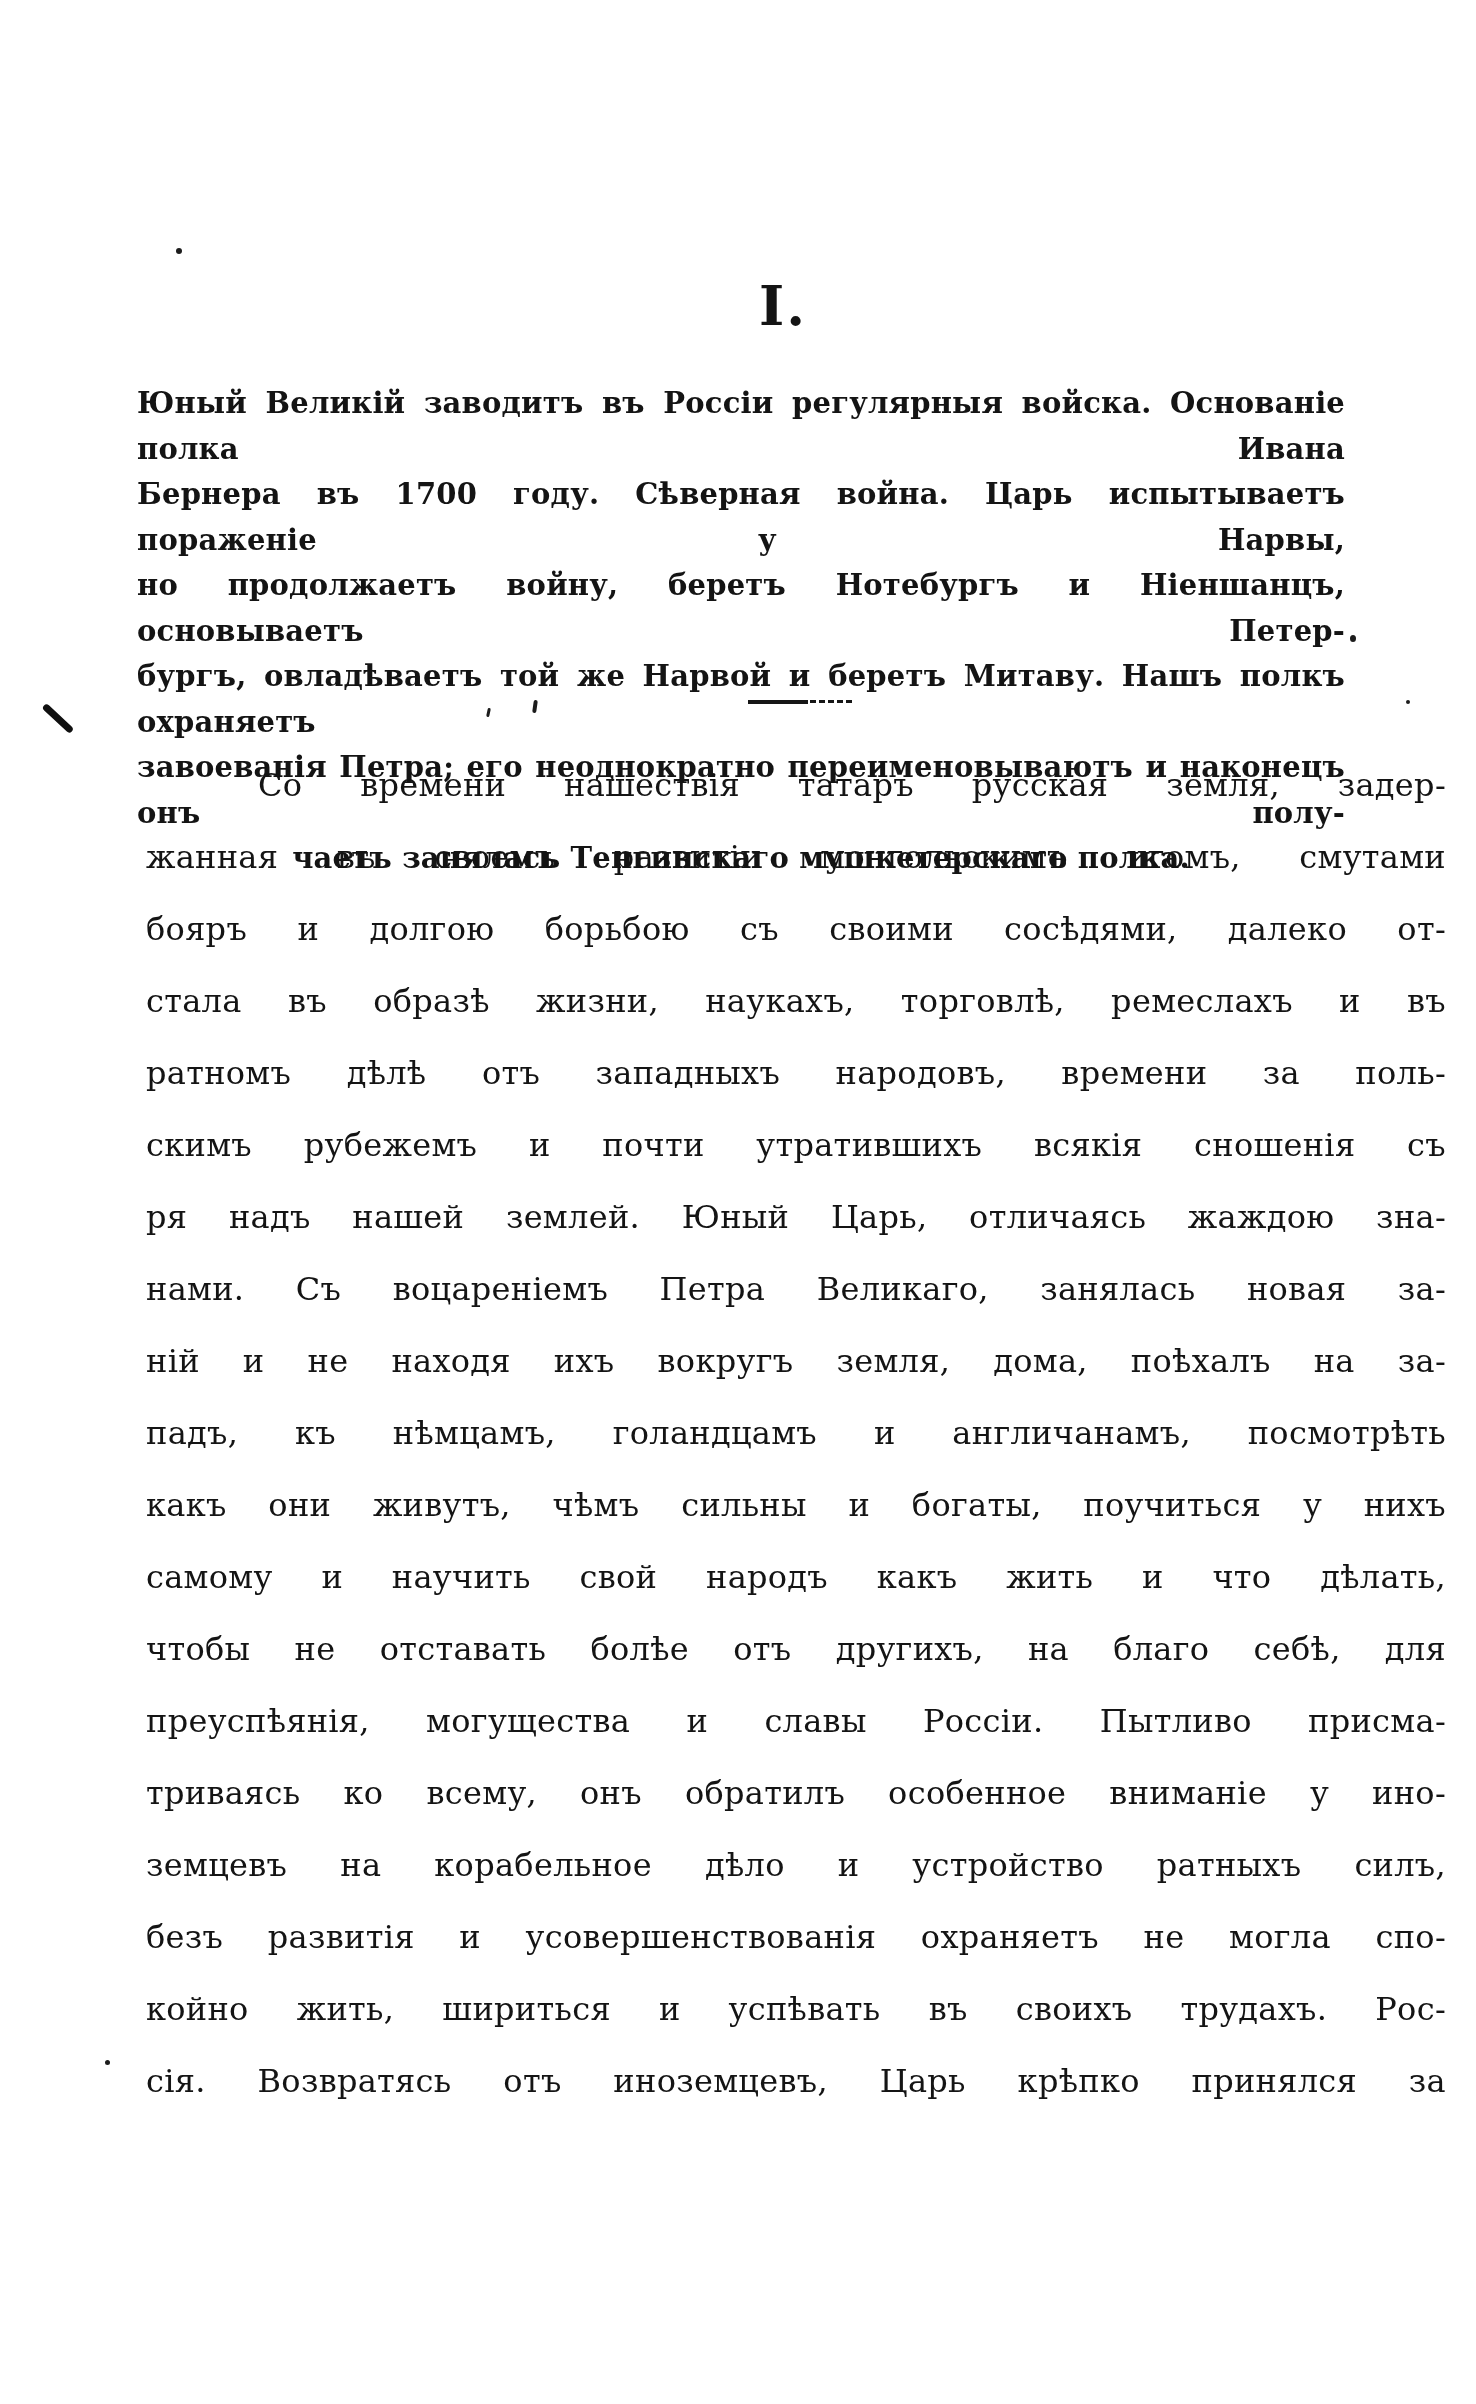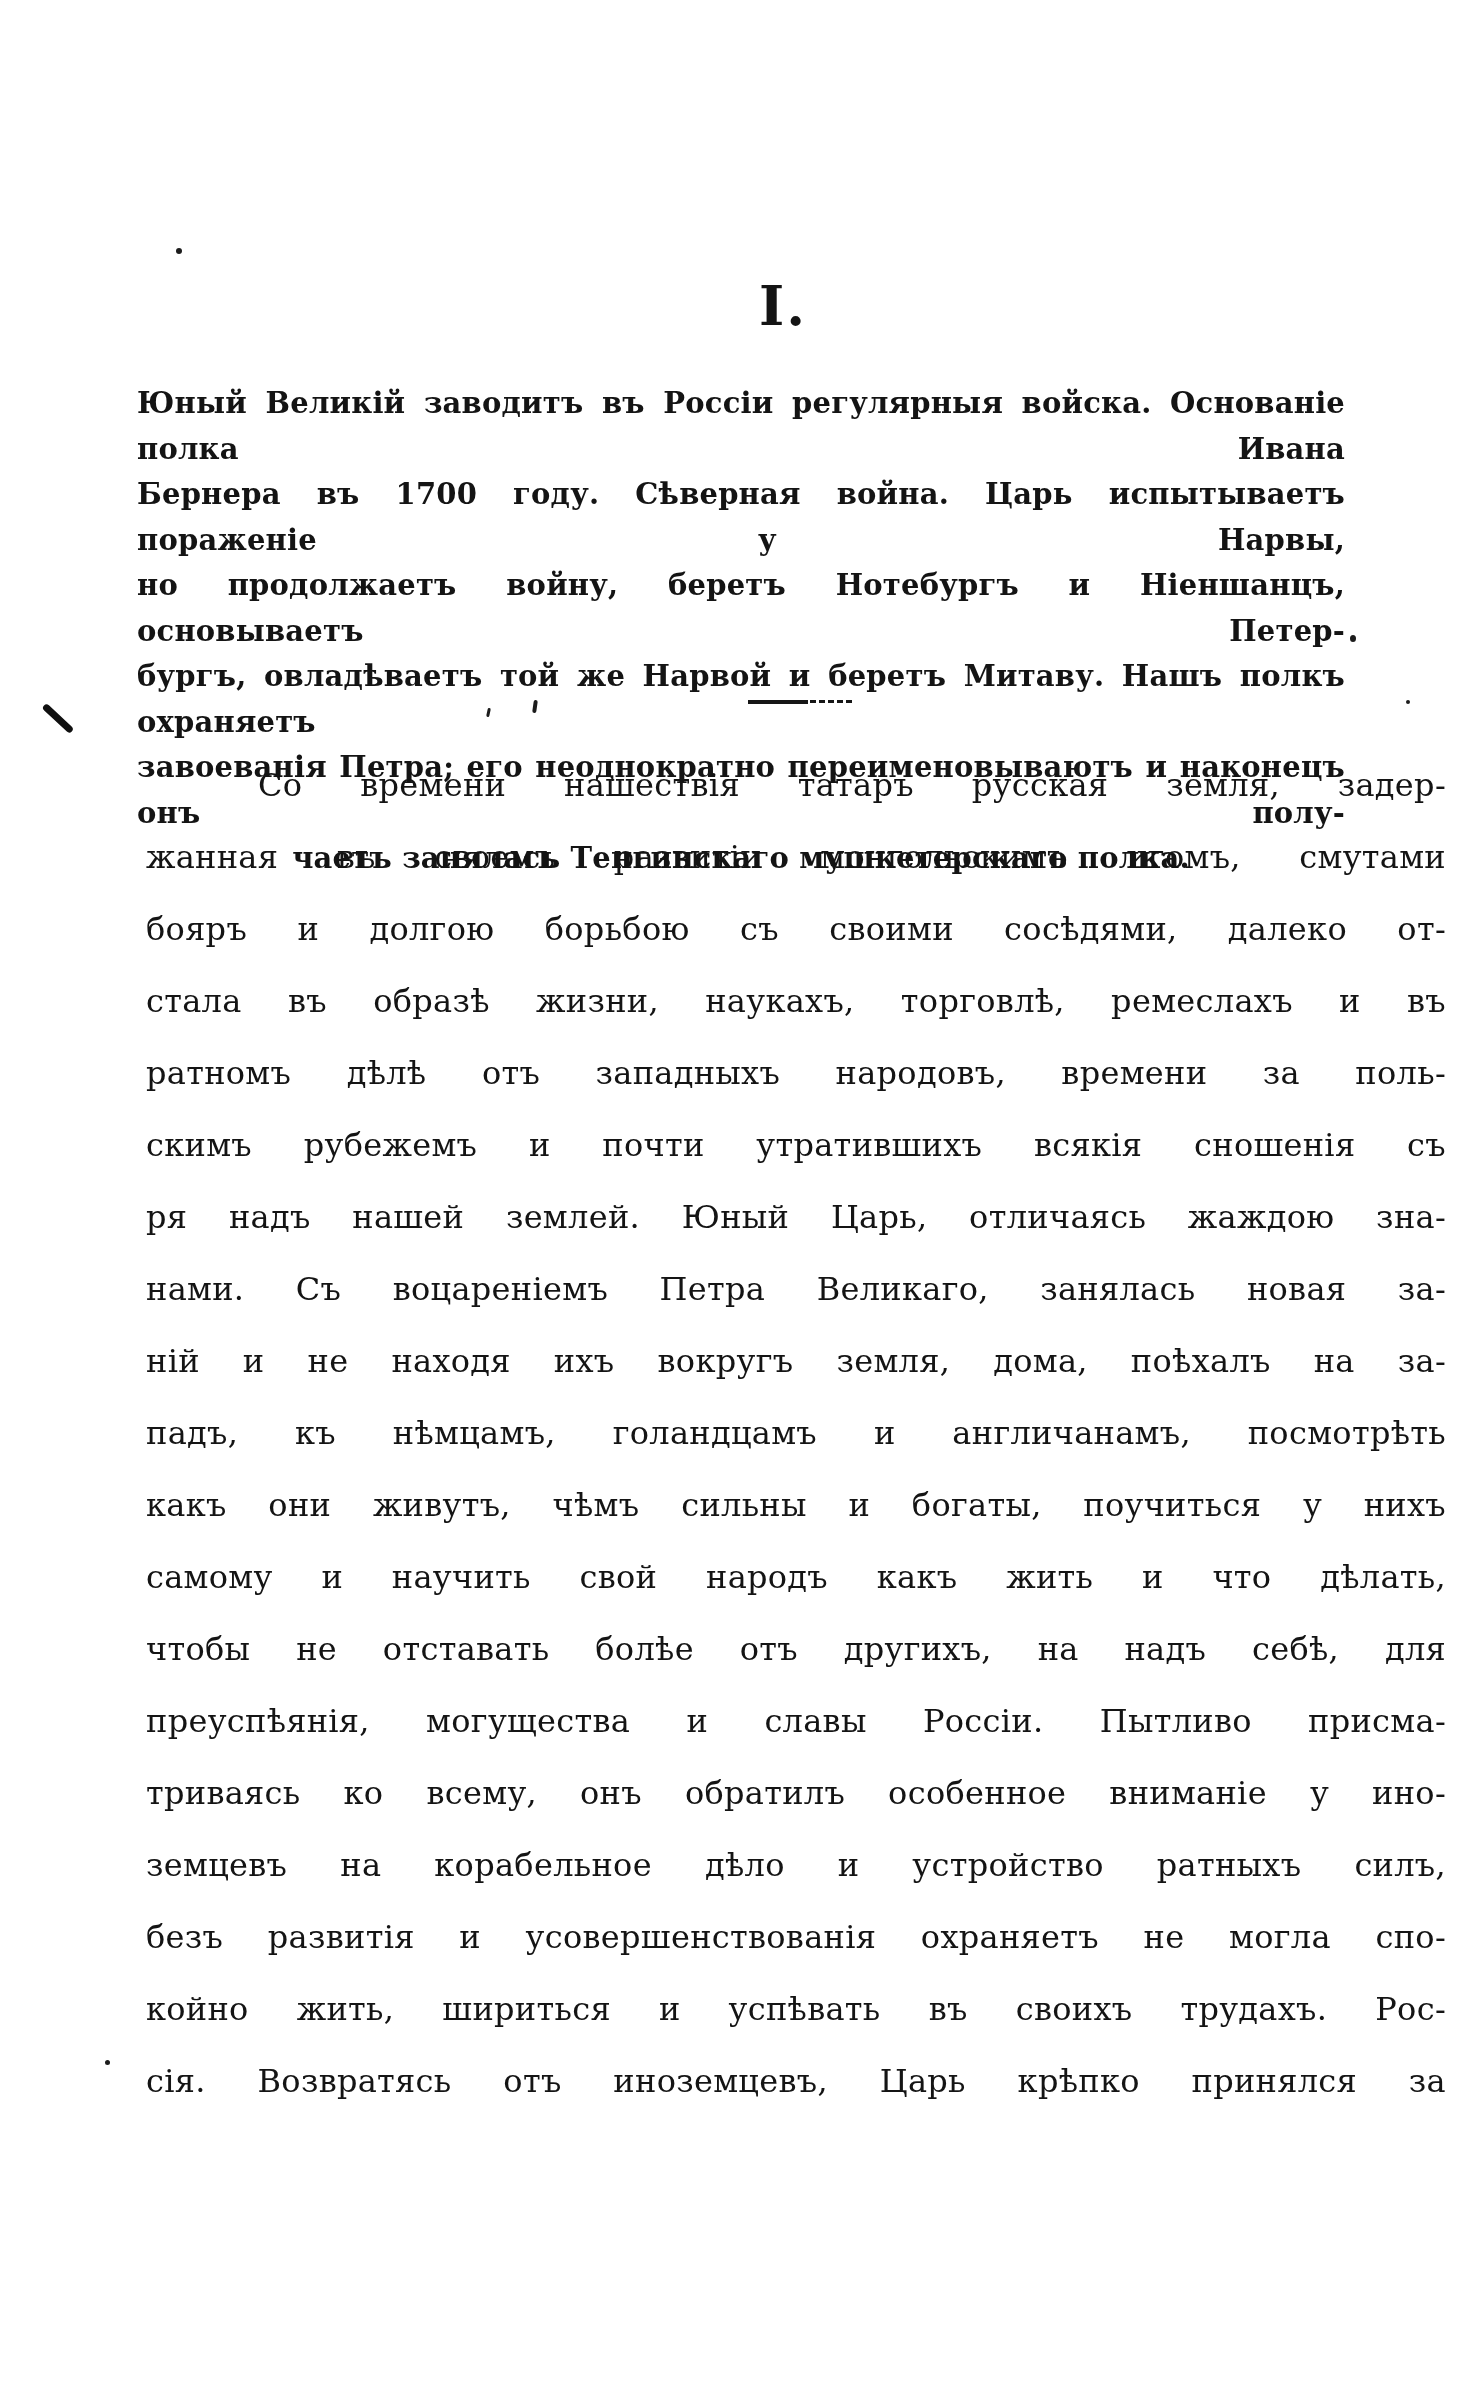--- a/index.html
+++ b/index.html
@@ -96,21 +96,21 @@
     <div class="b-line">бояръ и долгою борьбою съ своими сосѣдями, далеко от-</div>
     <div class="b-line">стала въ образѣ жизни, наукахъ, торговлѣ, ремеслахъ и въ</div>
     <div class="b-line">ратномъ дѣлѣ отъ западныхъ народовъ, времени за поль-</div>
     <div class="b-line">скимъ рубежемъ и почти утратившихъ всякія сношенія съ</div>
     <div class="b-line">ря надъ нашей землей. Юный Царь, отличаясь жаждою зна-</div>
     <div class="b-line">нами. Съ воцареніемъ Петра Великаго, занялась новая за-</div>
     <div class="b-line">ній и не находя ихъ вокругъ земля, дома, поѣхалъ на за-</div>
     <div class="b-line">падъ, къ нѣмцамъ, голандцамъ и англичанамъ, посмотрѣть</div>
     <div class="b-line">какъ они живутъ, чѣмъ сильны и богаты, поучиться у нихъ</div>
     <div class="b-line">самому и научить свой народъ какъ жить и что дѣлать,</div>
-    <div class="b-line">чтобы не отставать болѣе отъ другихъ, на надъ себѣ, для</div>
+    <div class="b-line">чтобы не отставать болѣе отъ другихъ, на благо себѣ, для</div>
     <div class="b-line">преуспѣянія, могущества и славы Россіи. Пытливо присма-</div>
     <div class="b-line">триваясь ко всему, онъ обратилъ особенное вниманіе у ино-</div>
     <div class="b-line">земцевъ на корабельное дѣло и устройство ратныхъ силъ,</div>
     <div class="b-line">безъ развитія и усовершенствованія охраняетъ не могла спо-</div>
     <div class="b-line">койно жить, шириться и успѣвать въ своихъ трудахъ. Рос-</div>
     <div class="b-line">сія. Возвратясь отъ иноземцевъ, Царь крѣпко принялся за</div>
   </div>
 
   <div class="speck" style="left:176px; top:248px; width:6px; height:6px;"></div>
   <div class="stroke"></div>

